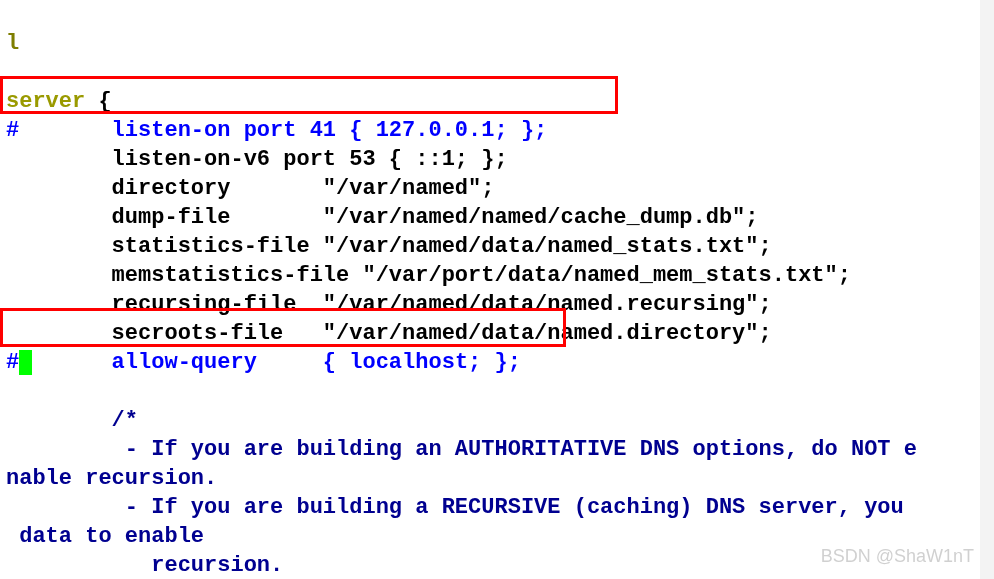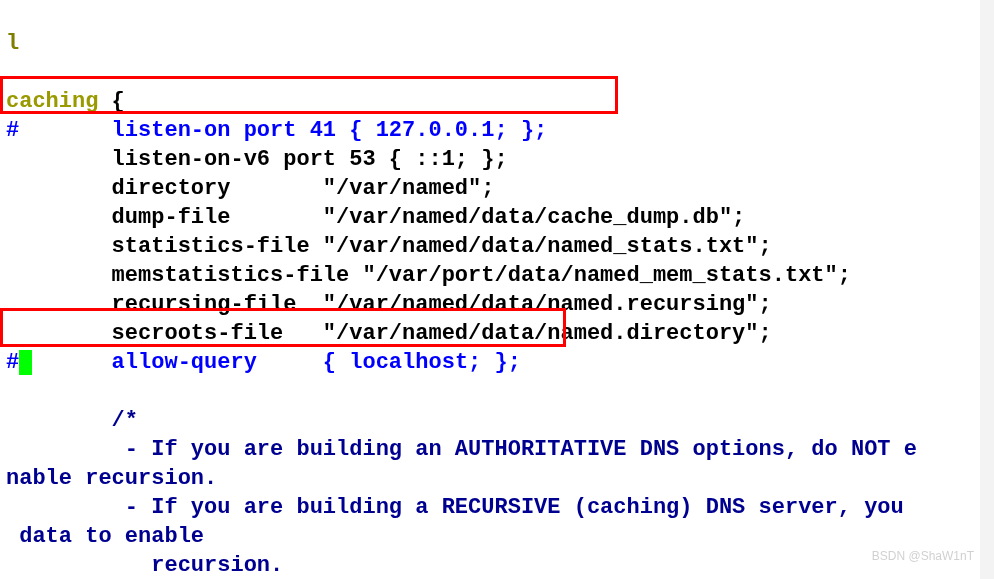--- a/index.html
+++ b/index.html
@@ -42,21 +42,21 @@
       left: 0px;
       width: 566px;
       height: 39px;
       pointer-events: none;
     }
     .watermark {
       position: absolute;
       bottom: 8px;
       right: 20px;
       font-family: sans-serif;
-      font-size: 12px;
+      font-size: 18px;
       font-weight: normal;
       color: rgba(120,120,120,0.35);
     }
     .right-strip {
       position: absolute;
       top: 0;
       right: 0;
       width: 14px;
       height: 579px;
       background: #f3f3f3;
@@ -65,25 +65,25 @@
 </head>
 <body>
 
 
 
 <div class="right-strip"></div>
 
 <div class="content">
 <span class="c-darkgreen">l</span>
 
-<span class="c-olive">caching</span><span class="c-black"> {</span>
+<span class="c-olive">server</span><span class="c-black"> {</span>
 <span class="c-blue">#</span><span class="c-blue">       listen-on port 41 { 127.0.0.1; };</span>
 <span class="c-black">        listen-on-v6 port 53 { ::1; };</span>
 <span class="c-black">        directory       "/var/named";</span>
-<span class="c-black">        dump-file       "/var/named/data/cache_dump.db";</span>
+<span class="c-black">        dump-file       "/var/named/named/cache_dump.db";</span>
 <span class="c-black">        statistics-file "/var/named/data/named_stats.txt";</span>
 <span class="c-black">        memstatistics-file "/var/port/data/named_mem_stats.txt";</span>
 <span class="c-black">        recursing-file  "/var/named/data/named.recursing";</span>
 <span class="c-black">        secroots-file   "/var/named/data/named.directory";</span>
 <span class="c-blue">#</span><span class="hl-green c-blue"> </span><span class="c-blue">      allow-query     { localhost; };</span>
 <span></span>
 <span class="c-darkblue">        /*</span>
 <span class="c-darkblue">         - If you are building an AUTHORITATIVE DNS options, do NOT e</span>
 <span class="c-darkblue">nable recursion.</span>
 <span class="c-darkblue">         - If you are building a RECURSIVE (caching) DNS server, you</span>

